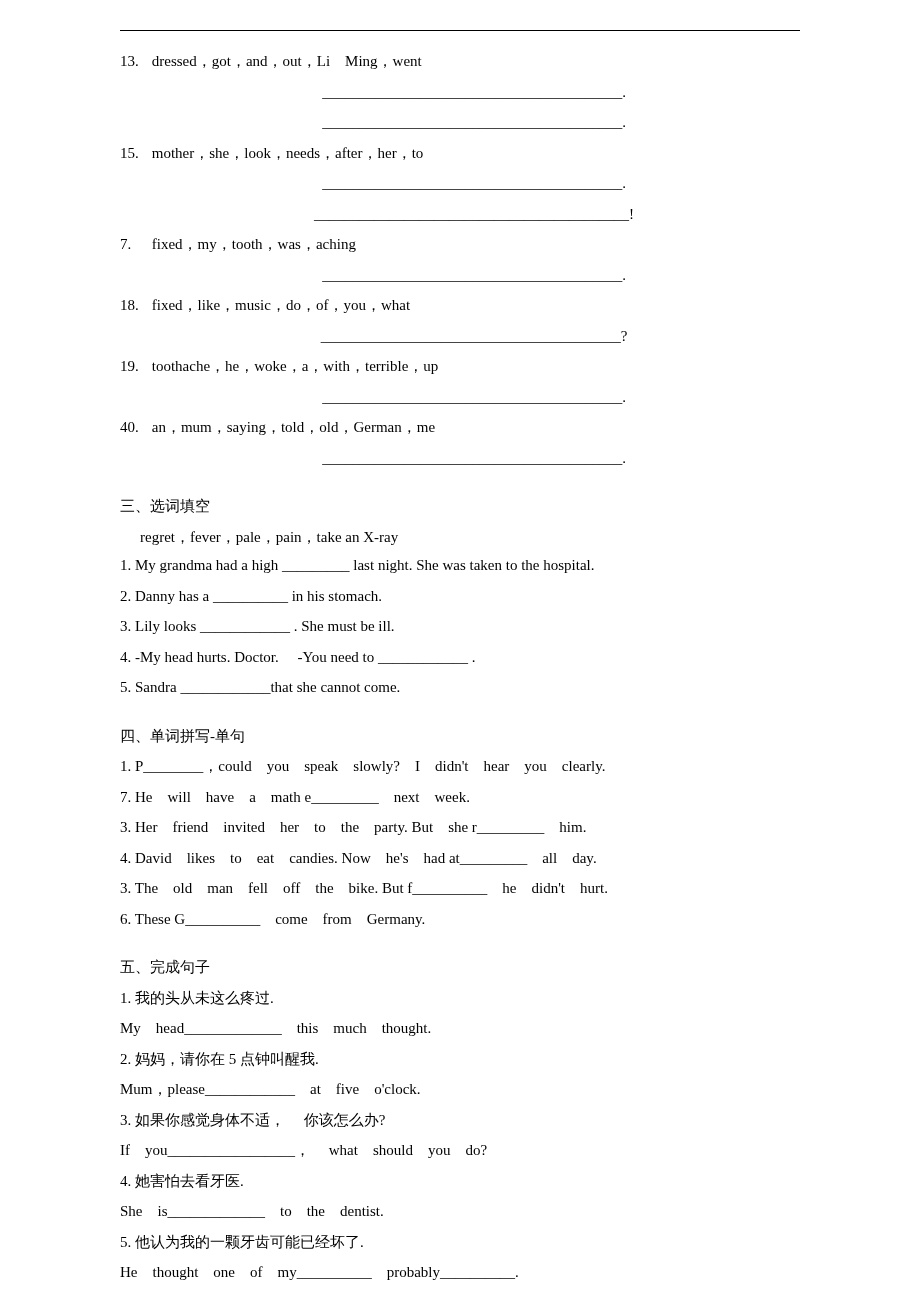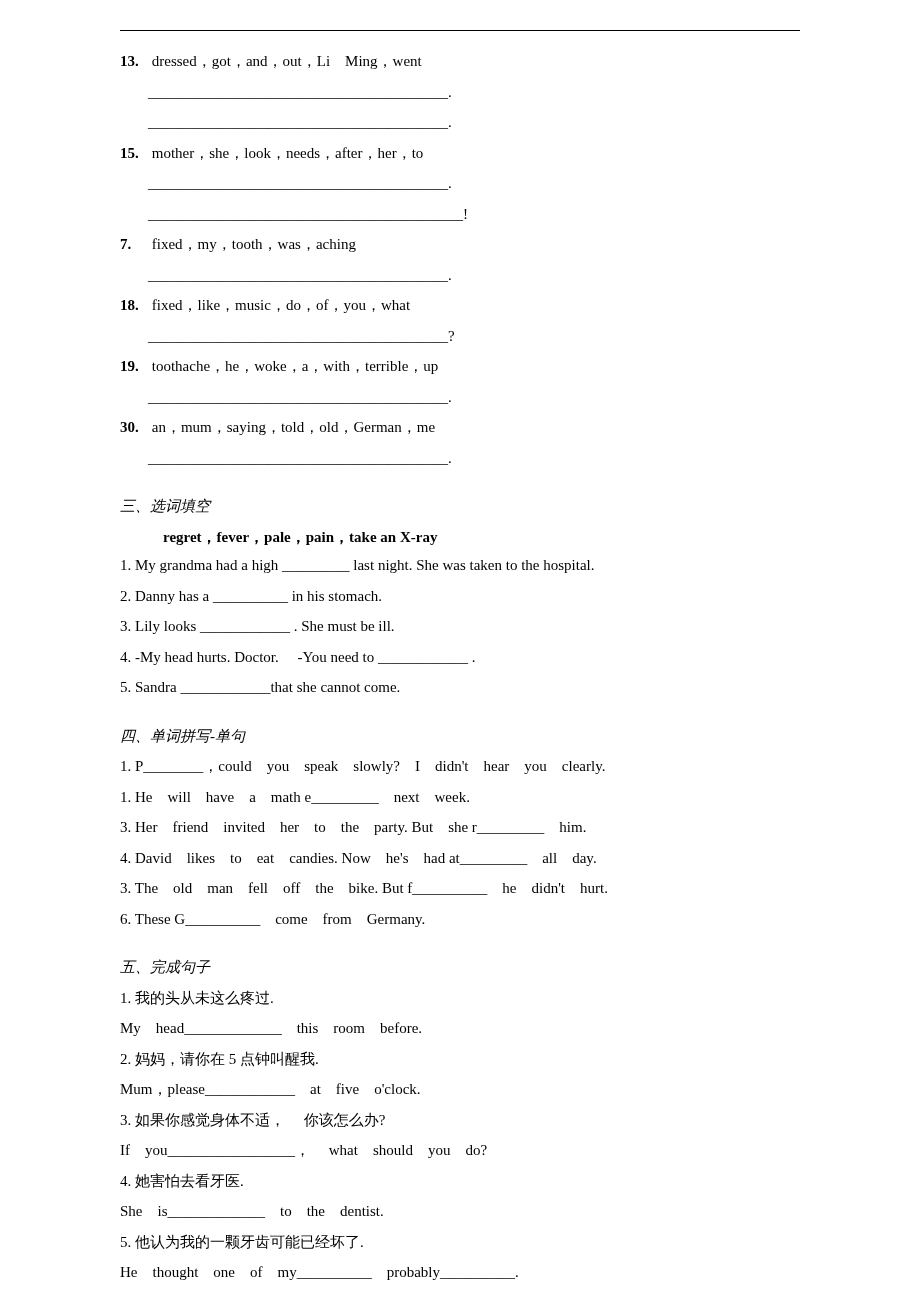--- a/index.html
+++ b/index.html
@@ -21,36 +21,34 @@
   .top-rule {
     border-top: 1px solid #000;
     margin-bottom: 16px;
   }
   .item {
     margin-bottom: 2px;
   }
   .num {
     display: inline-block;
     min-width: 28px;
-    font-weight: bold;
   }
   .blank-line {
     letter-spacing: 0;
   }
   .section-title {
     margin-top: 20px;
     margin-bottom: 2px;
-    font-style: italic;
   }
   .indent {
     margin-left: 28px;
+    text-align: center;
   }
   .bank {
-    margin-left: 43px;
-    font-weight: bold;
+    margin-left: 20px;
   }
 </style>
 </head>
 <body>
 
 <div class="page">
   <div class="top-rule"></div>
 
   <div>
 
@@ -96,52 +94,52 @@
 
     <div class="item">
       <span class="num">19.</span>
       <span>toothache，he，woke，a，with，terrible，up</span>
     </div>
     <div class="item indent blank-line">
       <span>________________________________________</span><span>.</span>
     </div>
 
     <div class="item">
-      <span class="num">30.</span>
+      <span class="num">40.</span>
       <span>an，mum，saying，told，old，German，me</span>
     </div>
     <div class="item indent blank-line">
       <span>________________________________________</span><span>.</span>
     </div>
   </div>
 
   <div class="section-title">三、选词填空</div>
   <div class="bank">regret，fever，pale，pain，take an X-ray</div>
   <div>
     <div class="item">1. My grandma had a high _________ last night. She was taken to the hospital.</div>
     <div class="item">2. Danny has a __________ in his stomach.</div>
     <div class="item">3. Lily looks ____________ . She must be ill.</div>
     <div class="item">4. -My head hurts. Doctor.　 -You need to ____________ .</div>
     <div class="item">5. Sandra ____________that she cannot come.</div>
   </div>
 
   <div class="section-title">四、单词拼写-单句</div>
   <div>
     <div class="item">1. P________，could　you　speak　slowly?　I　didn't　hear　you　clearly.</div>
-    <div class="item">1. He　will　have　a　math e_________　next　week.</div>
+    <div class="item">7. He　will　have　a　math e_________　next　week.</div>
     <div class="item">3. Her　friend　invited　her　to　the　party. But　she r_________　him.</div>
     <div class="item">4. David　likes　to　eat　candies. Now　he's　had at_________　all　day.</div>
     <div class="item">3. The　old　man　fell　off　the　bike. But f__________　he　didn't　hurt.</div>
     <div class="item">6. These G__________　come　from　Germany.</div>
   </div>
 
   <div class="section-title">五、完成句子</div>
   <div>
     <div class="item">1. 我的头从未这么疼过.</div>
-    <div class="item">My　head_____________　this　room　before.</div>
+    <div class="item">My　head_____________　this　much　thought.</div>
     <div class="item">2. 妈妈，请你在 5 点钟叫醒我.</div>
     <div class="item">Mum，please____________　at　five　o'clock.</div>
     <div class="item">3. 如果你感觉身体不适，　 你该怎么办?</div>
     <div class="item">If　you_________________，　 what　should　you　do?</div>
     <div class="item">4. 她害怕去看牙医.</div>
     <div class="item">She　is_____________　to　the　dentist.</div>
     <div class="item">5. 他认为我的一颗牙齿可能已经坏了.</div>
     <div class="item">He　thought　one　of　my__________　probably__________.</div>
 
   </div>

